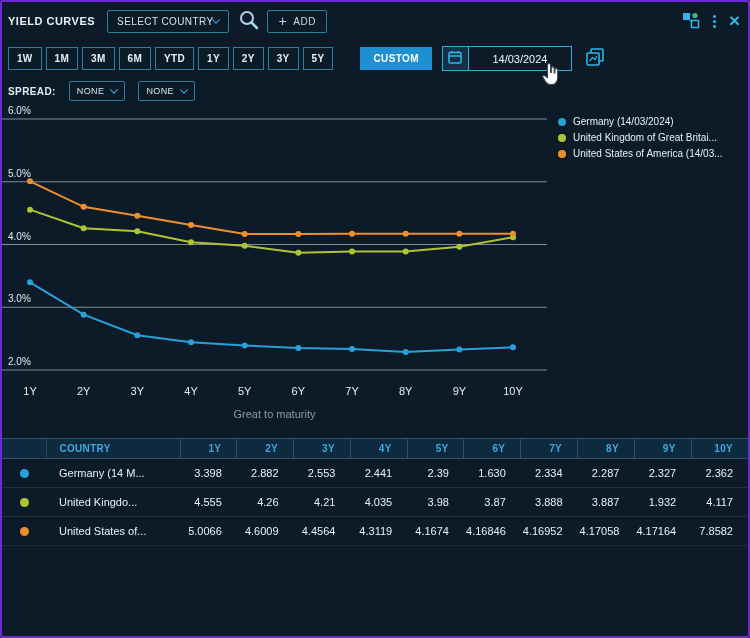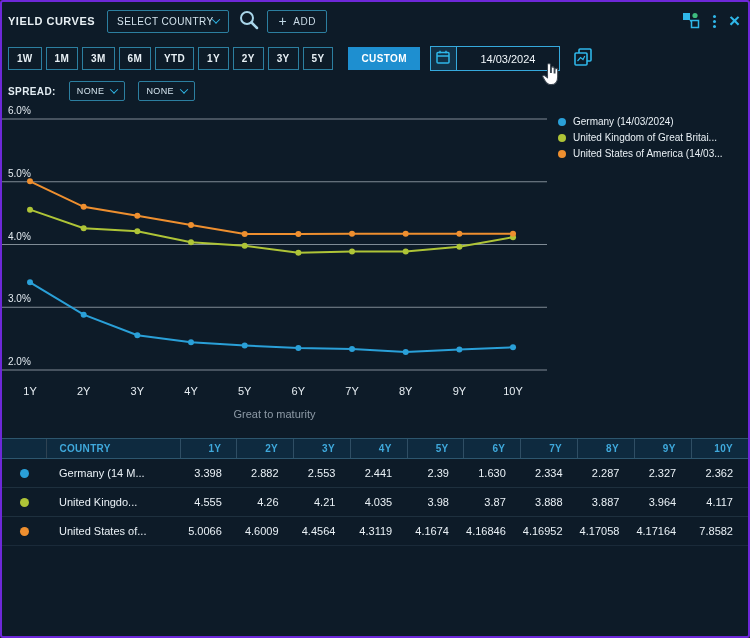--- a/index.html
+++ b/index.html
@@ -24,21 +24,21 @@
   .spacer{flex:1;}
   .rightIcons{display:flex;align-items:center;gap:13px;}
   .kebab{display:flex;flex-direction:column;gap:2px;}
   .kebab i{width:3px;height:3px;border-radius:50%;background:#2FB7E9;}
   .closex{color:#2FB7E9;font-size:19px;line-height:14px;font-weight:bold;}
   
   .rangebar{position:absolute;left:6px;top:44px;display:flex;align-items:center;gap:4px;}
   .rbtn{height:23px;padding:0 8px;border:1px solid #2C7FA0;background:transparent;color:#E8F0F5;
         font-size:10px;font-weight:bold;border-radius:0;display:flex;align-items:center;justify-content:center;
         letter-spacing:.3px;cursor:pointer;font-family:inherit;}
-  .custom{margin-left:11px;background:#1E8FD0;border-color:#1E8FD0;color:#FFFFFF;padding:0 12px;letter-spacing:.4px;}
+  .custom{margin-left:23px;background:#1E8FD0;border-color:#1E8FD0;color:#FFFFFF;padding:0 12px;letter-spacing:.4px;}
   .dategroup{margin-left:6px;width:130px;height:25px;border:1px solid #35A9DC;display:flex;align-items:stretch;cursor:pointer;}
   .calbtn{width:26px;display:flex;align-items:center;justify-content:center;background:rgba(47,151,208,.18);
           border-right:1px solid #35A9DC;cursor:pointer;}
   .dateval{flex:1;display:flex;align-items:center;justify-content:center;color:#F0F6FA;font-size:11px;}
   .copybtn{margin-left:9px;}
   .cursor{position:absolute;left:538px;top:60px;pointer-events:none;}
   
   .spreadbar{position:absolute;left:6px;top:79px;display:flex;align-items:center;gap:13px;}
   .spreadlabel{color:#E2ECF2;font-size:10px;font-weight:bold;letter-spacing:.4px;}
   .ssel{height:20px;font-size:9px;padding:0 7px;gap:7px;}
@@ -300,21 +300,21 @@
             </td>
           <td class="col-country">United Kingdo...</td>
           <td class="col-num">4.555</td>
           <td class="col-num">4.26</td>
           <td class="col-num">4.21</td>
           <td class="col-num">4.035</td>
           <td class="col-num">3.98</td>
           <td class="col-num">3.87</td>
           <td class="col-num">3.888</td>
           <td class="col-num">3.887</td>
-          <td class="col-num">3.964</td>
+          <td class="col-num">1.932</td>
           <td class="col-num">4.117</td>
         </tr>
         <tr>
           <td>
               <span class="rowdot" style="background: rgb(238, 143, 47);"></span>
             </td>
           <td class="col-country">United States of...</td>
           <td class="col-num">5.0066</td>
           <td class="col-num">4.6009</td>
           <td class="col-num">4.4564</td>

